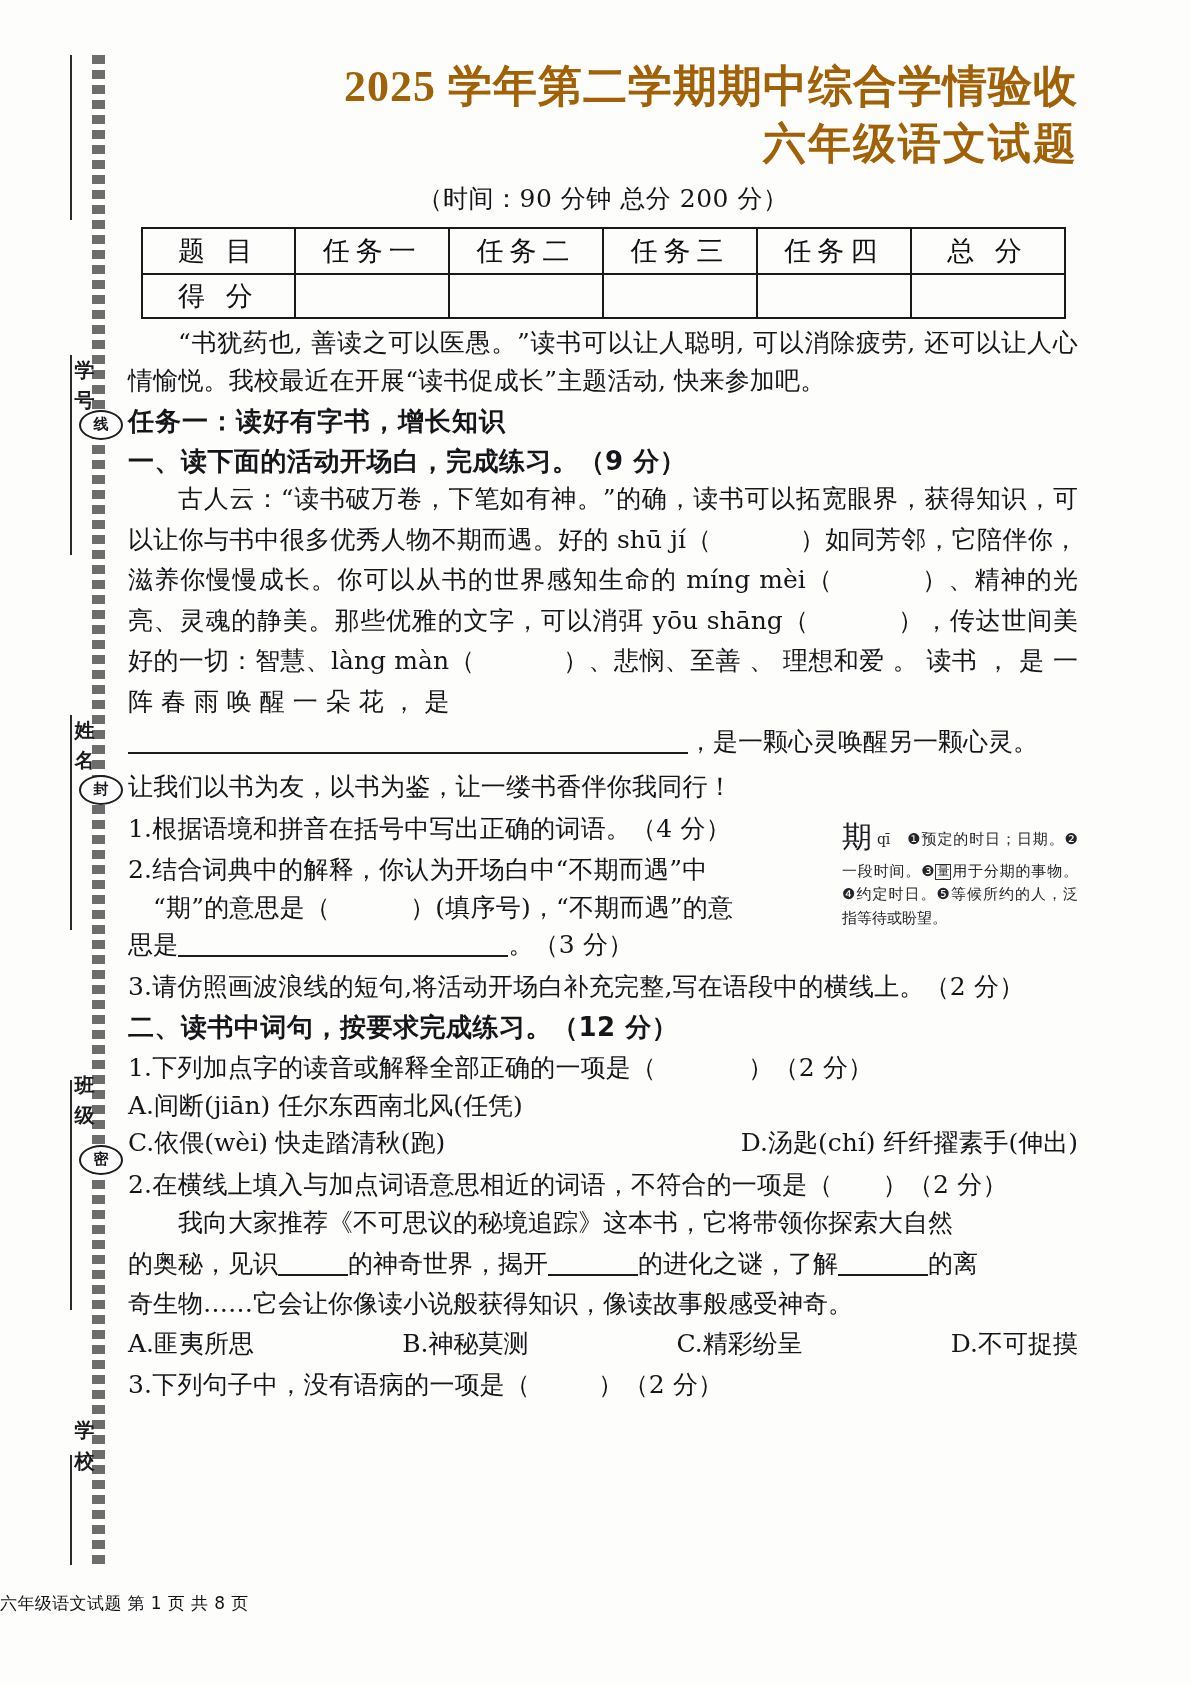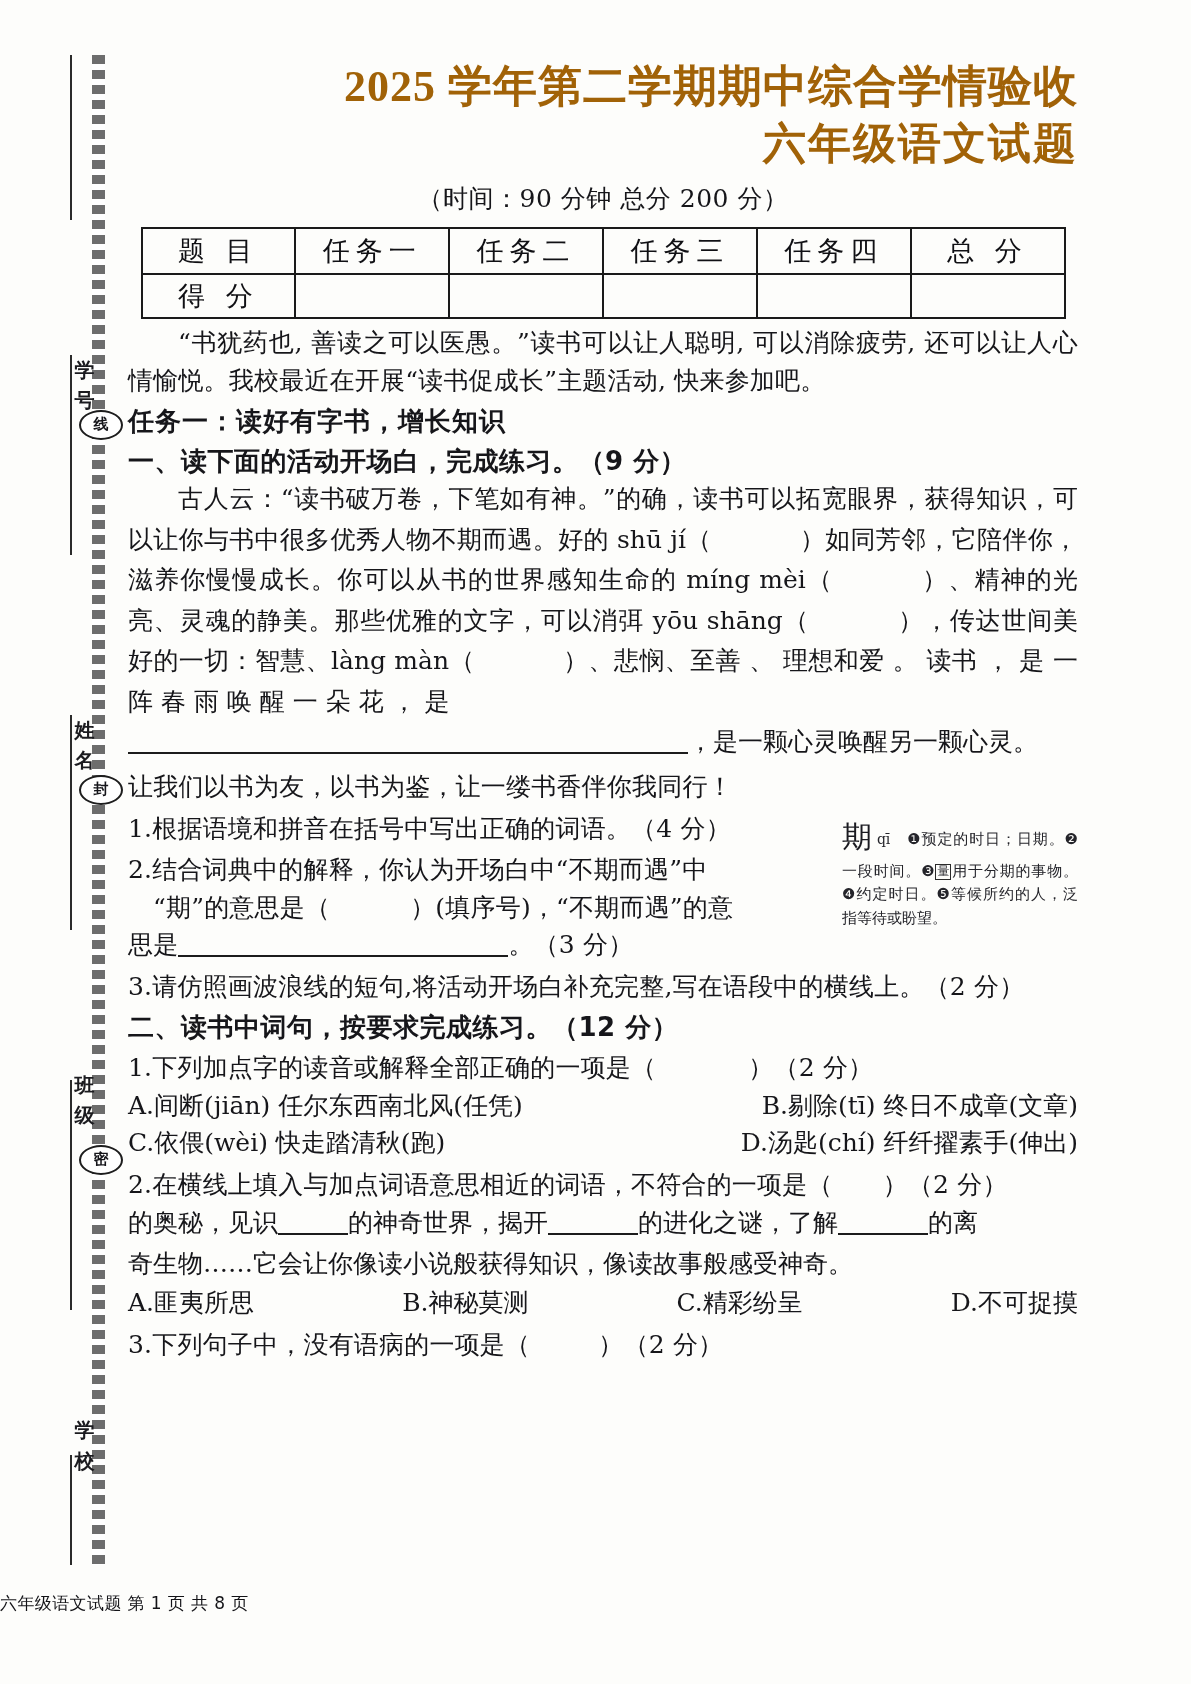--- a/index.html
+++ b/index.html
@@ -318,32 +318,32 @@
     </div>
 
     <div class="section-heading">二、读书中词句，按要求完成练习。（12 分）</div>
 
     <div class="q-line">
       <span>1.下列加点字的读音或解释全部正确的一项是（</span><span style="display:inline-block;width:92px;"></span><span>）（2 分）</span>
     </div>
 
     <div class="mc-row">
       <span class="opt">A.间断(jiān)  任尔东西南北风(任凭)</span>
-      <span class="opt">B.剔除(tī)    终日不成章(文章)</span>
     </div>
     <div class="mc-row">
       <span class="opt">C.依偎(wèi)    快走踏清秋(跑)</span>
       <span class="opt">D.汤匙(chí)  纤纤擢素手(伸出)</span>
     </div>
 
     <div class="q-line">
       <span>2.在横线上填入与加点词语意思相近的词语，不符合的一项是（</span><span style="display:inline-block;width:50px;"></span><span>）（2 分）</span>
     </div>
 
     <div class="passage">
+      <div style="text-indent:2em;"><span>我向大家推荐《不可思议的秘境追踪》这本书，它将带领你探索大自然</span></div>
       <div><span>的奥秘，见识</span><span class="fill-rule" style="width:70px;"></span><span>的神奇世界，揭开</span><span class="fill-rule" style="width:90px;"></span><span>的进化之谜，了解</span><span class="fill-rule" style="width:90px;"></span><span>的离</span></div>
       <div><span>奇生物……它会让你像读小说般获得知识，像读故事般感受神奇。</span></div>
     </div>
 
     <div class="mc-row">
       <span class="opt">A.匪夷所思</span>
       <span class="opt">B.神秘莫测</span>
       <span class="opt">C.精彩纷呈</span>
       <span class="opt">D.不可捉摸</span>
     </div>

